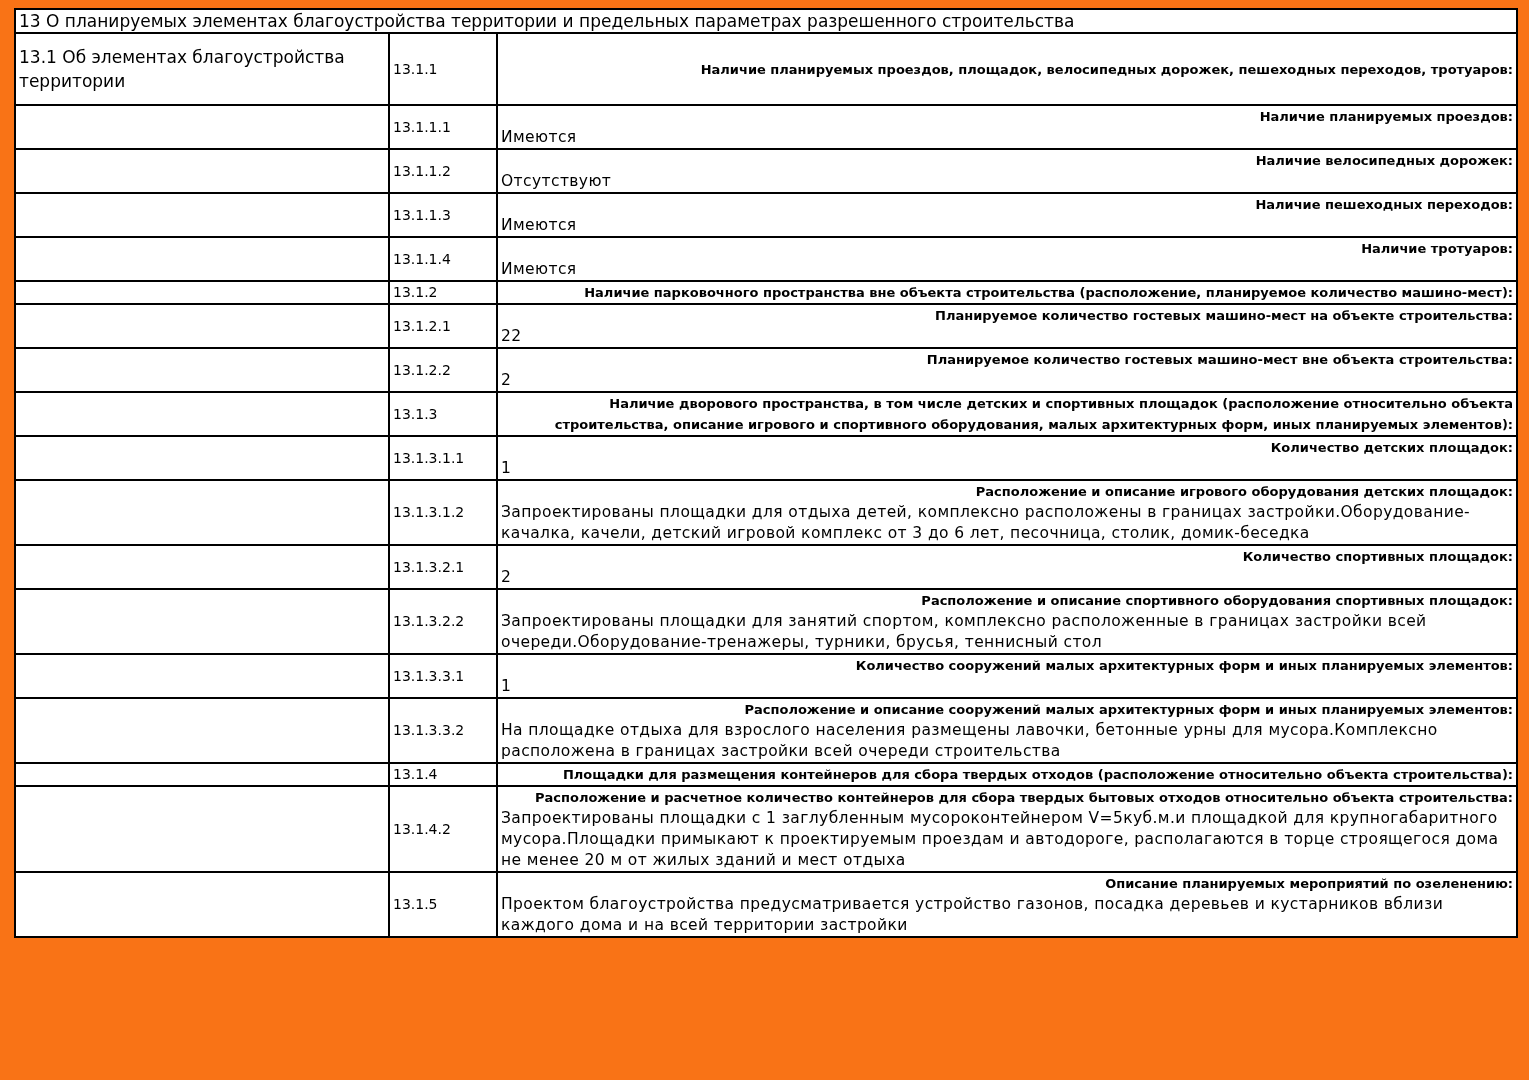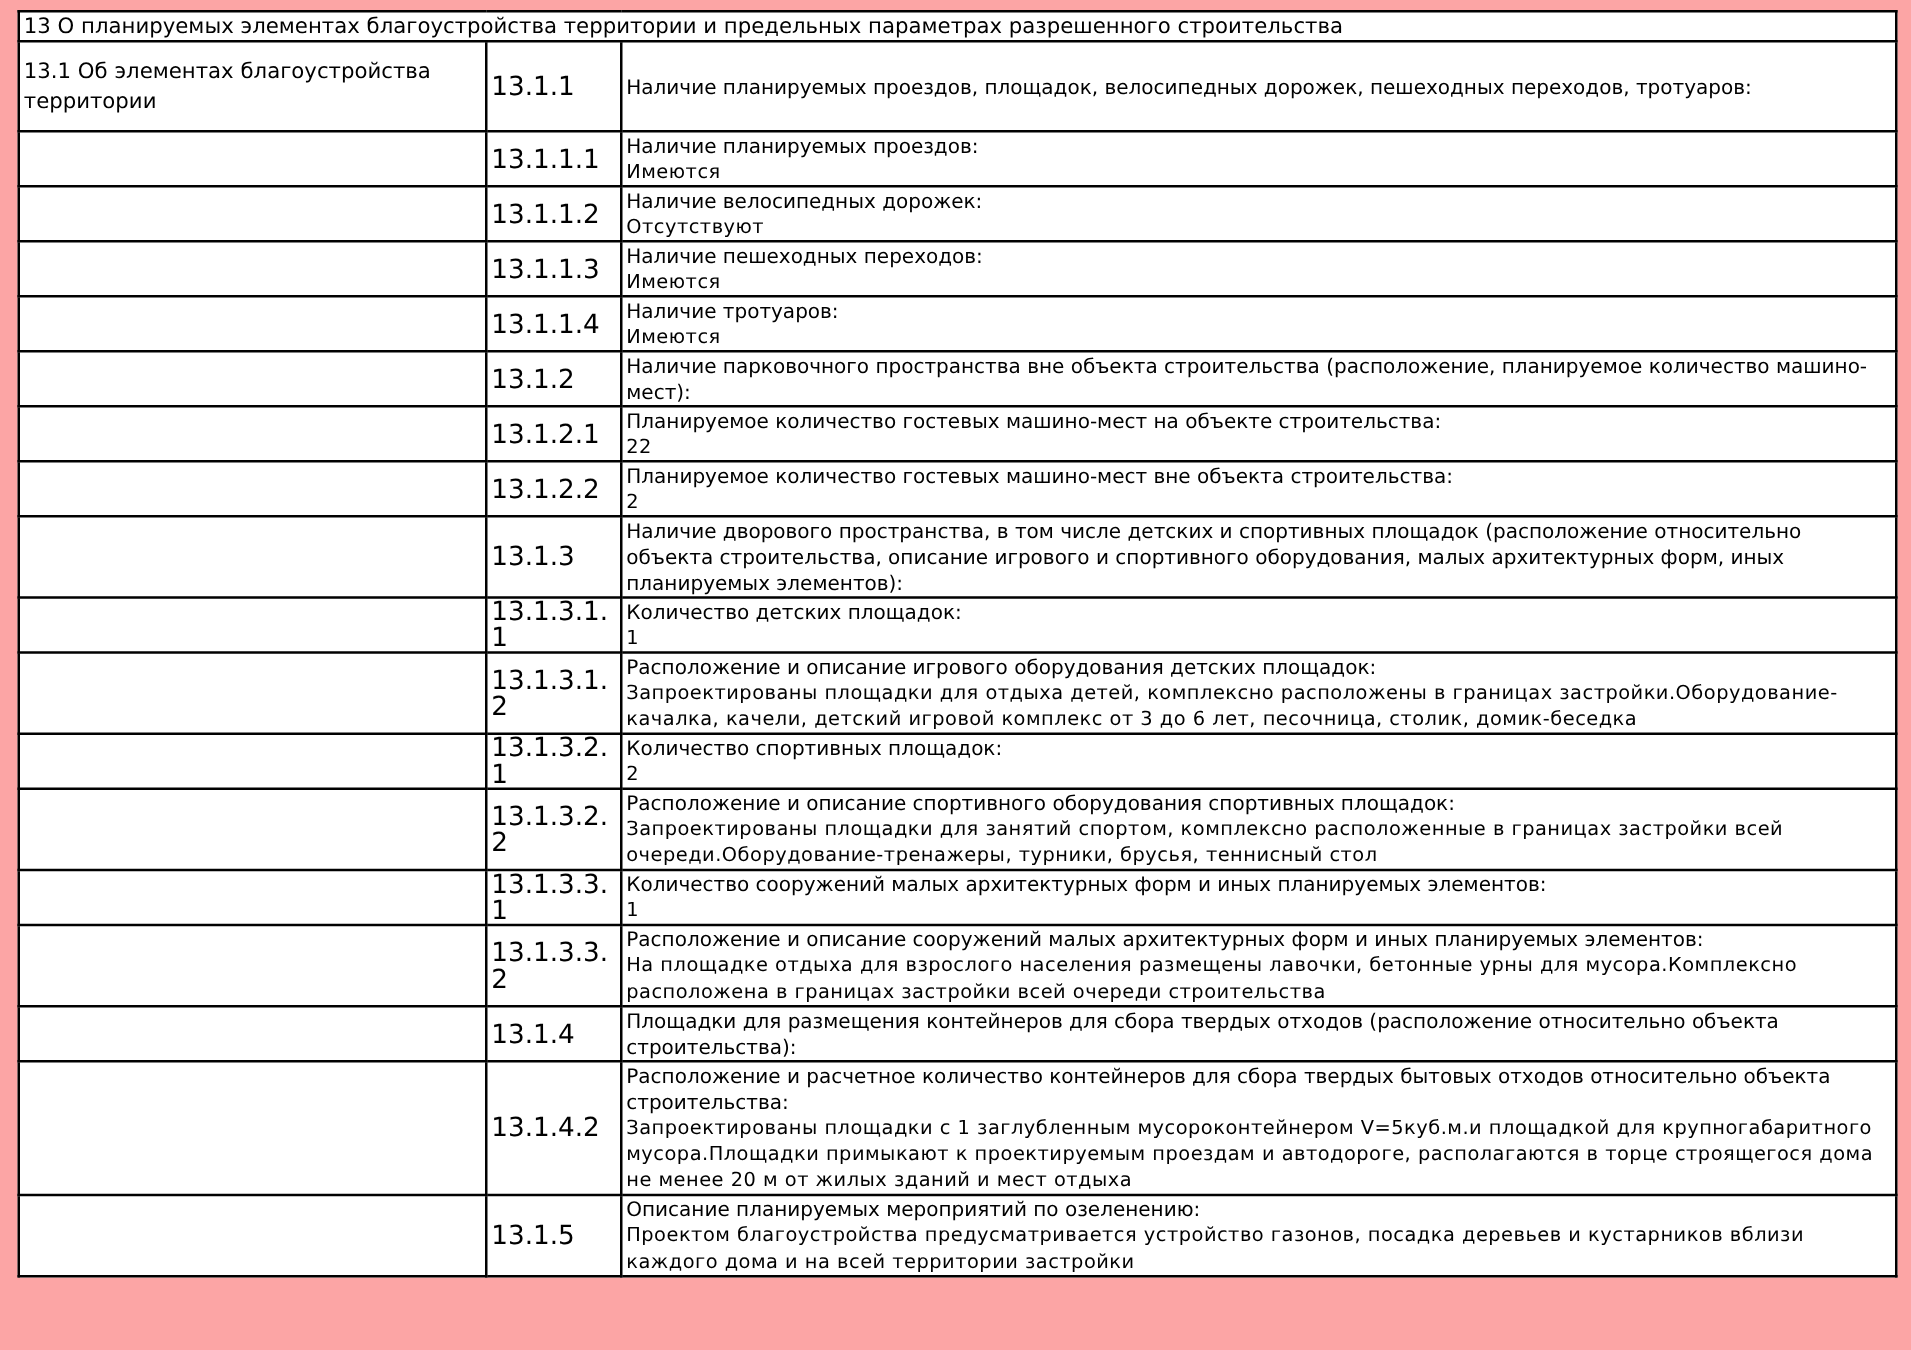--- a/index.html
+++ b/index.html
@@ -4,21 +4,21 @@
 <style>
   html, body {
     margin: 0;
     padding: 0;
     background: #ffffff;
   }
   .page {
     position: relative;
     width: 1529px;
     height: 1080px;
-    background: #fca5a5;
+    background: #f97316;
     overflow: hidden;
     font-family: "DejaVu Sans", "Liberation Sans", sans-serif;
     color: #000000;
   }
   table.decl-table {
     border-collapse: collapse;
     table-layout: fixed;
     width: 1502px;
     margin: 8px 0 0 14px;
     background: #ffffff;
@@ -37,30 +37,31 @@
     padding: 0 2px;
     white-space: nowrap;
   }
   tr.first-data-row { height: 72px; }
   td.cell-section {
     font-size: 17px;
     line-height: 24px;
     vertical-align: middle;
   }
   td.cell-code {
-    font-size: 21px;
+    font-size: 14px;
     line-height: 21px;
   }
   td.cell-desc {
     padding: 1px 3px;
   }
   td.cell-desc .label {
-    font-size: 16px;
+    font-size: 13px;
     line-height: 21px;
-    font-weight: normal;
+    font-weight: bold;
+    text-align: right;
   }
   td.cell-desc .value {
     font-size: 15.5px;
     line-height: 21px;
     font-weight: normal;
     letter-spacing: 0.4px;
   }
 </style>
 </head>
 <body>

